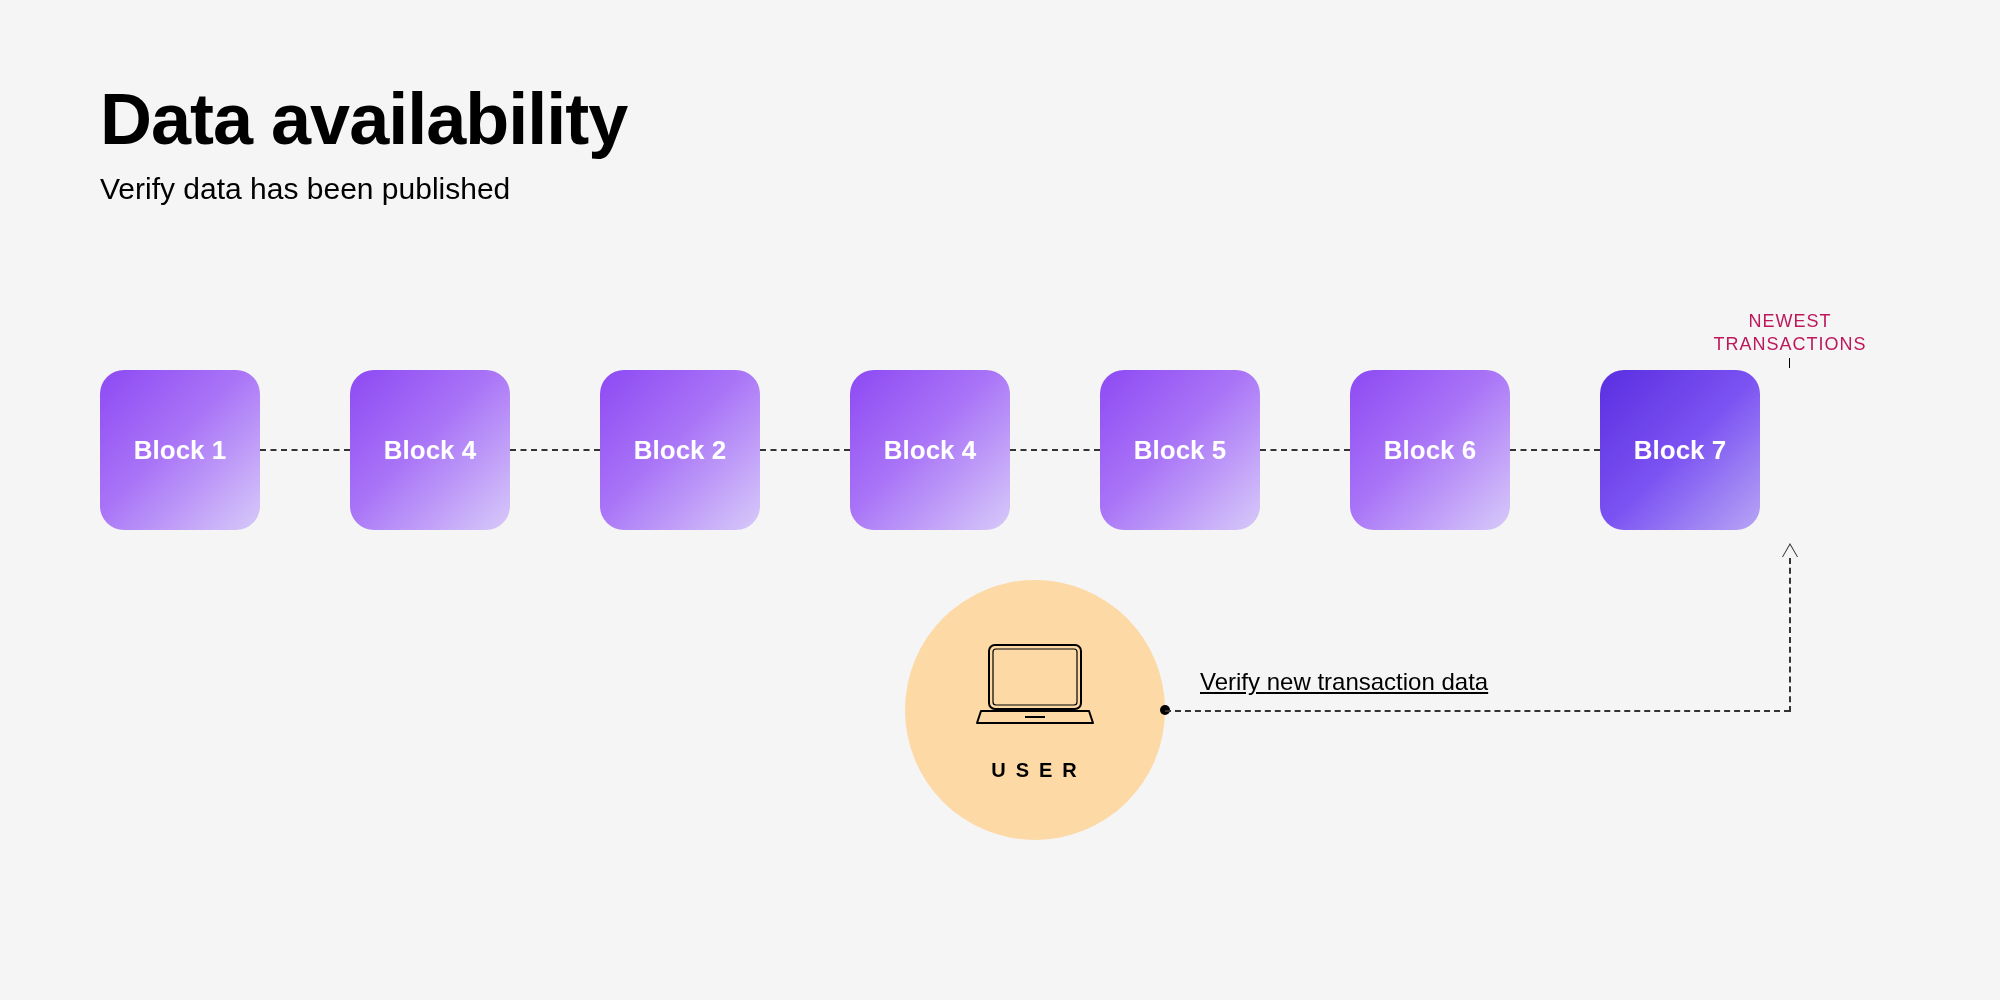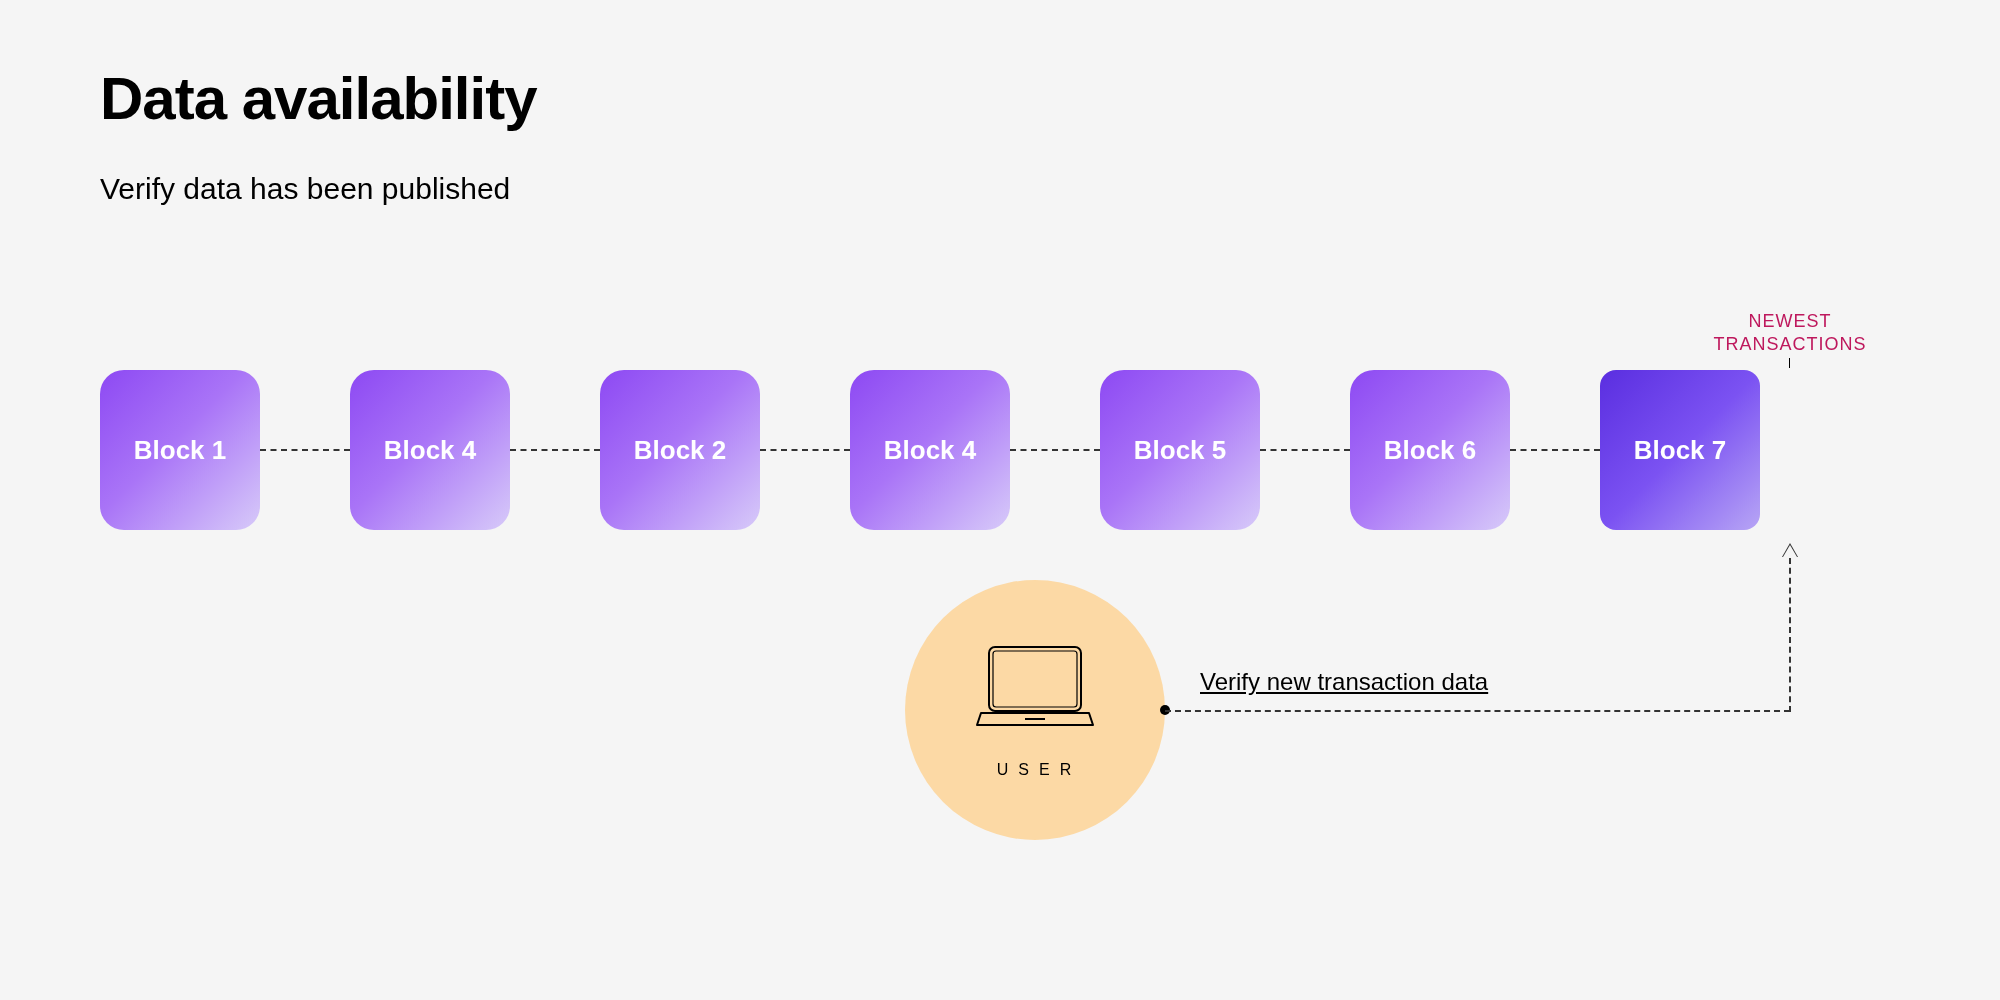--- a/index.html
+++ b/index.html
@@ -7,22 +7,22 @@
     width: 2000px;
     height: 1000px;
     background: #f5f5f5;
     font-family: -apple-system, BlinkMacSystemFont, "Segoe UI", Helvetica, Arial, sans-serif;
     position: relative;
     overflow: hidden;
   }
   .title {
     position: absolute;
     left: 100px;
-    top: 64px;
-    font-size: 60px;
+    top: 78px;
+    font-size: 72px;
     font-weight: 800;
     color: #000;
     letter-spacing: -1px;
   }
   .subtitle {
     position: absolute;
     left: 100px;
     top: 172px;
     font-size: 30px;
     font-weight: 400;
@@ -43,21 +43,20 @@
     display: flex;
     align-items: center;
     justify-content: center;
     color: #fff;
     font-size: 26px;
     font-weight: 700;
     flex-shrink: 0;
   }
   .block-newest {
     background: linear-gradient(135deg, #5a2ee0 0%, #7b52f2 50%, #b7a5f5 100%);
-    border-radius: 16px;
   }
   .connector {
     width: 90px;
     height: 0;
     border-top: 2px dashed #333;
     flex-shrink: 0;
   }
   .newest-label {
     position: absolute;
     top: 310px;
@@ -89,24 +88,24 @@
     flex-direction: column;
     align-items: center;
     justify-content: center;
   }
   .laptop-icon {
     width: 120px;
     height: 90px;
     margin-bottom: 18px;
   }
   .user-label {
-    font-size: 16px;
+    font-size: 20px;
     letter-spacing: 10px;
     color: #000;
-    font-weight: 400;
+    font-weight: 700;
     margin-left: 8px;
     margin-top: 12px;
   }
   .verify-label {
     position: absolute;
     left: 1200px;
     top: 668px;
     font-size: 24px;
     color: #000;
     text-decoration: underline;

